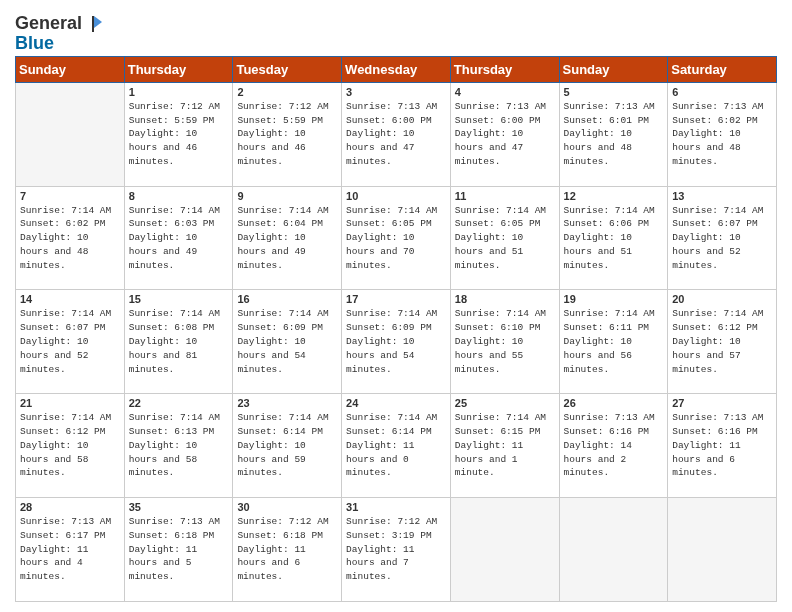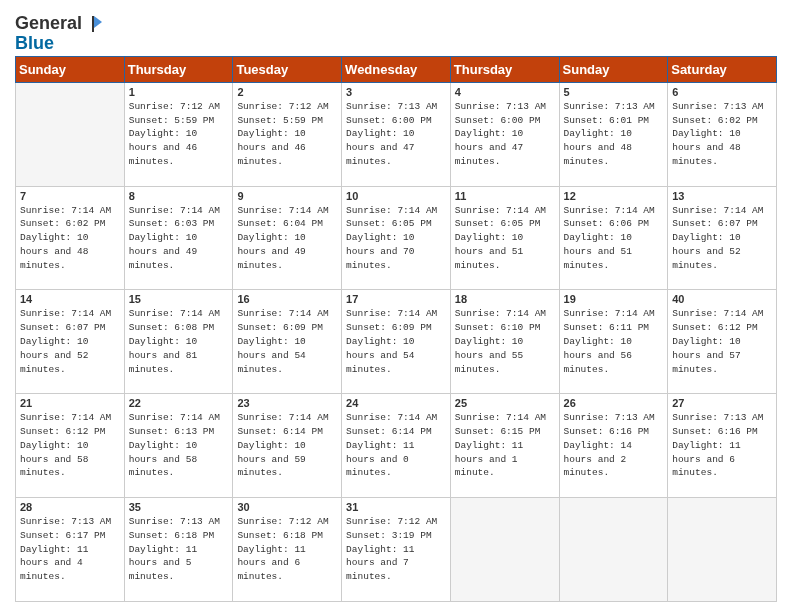--- a/index.html
+++ b/index.html
@@ -278,21 +278,21 @@
         </td>
           <td>
           <span class="day-number">19</span>
           <div class="day-info">
             <span>Sunrise: 7:14 AM</span><br>
             <span>Sunset: 6:11 PM</span><br>
             <span>Daylight: 10 hours and 56 minutes.</span>
           </div>
         </td>
           <td>
-          <span class="day-number">40</span>
+          <span class="day-number">20</span>
           <div class="day-info">
             <span>Sunrise: 7:14 AM</span><br>
             <span>Sunset: 6:12 PM</span><br>
             <span>Daylight: 10 hours and 57 minutes.</span>
           </div>
         </td>
         </tr>
         <tr>
           <td>
           <span class="day-number">21</span>

